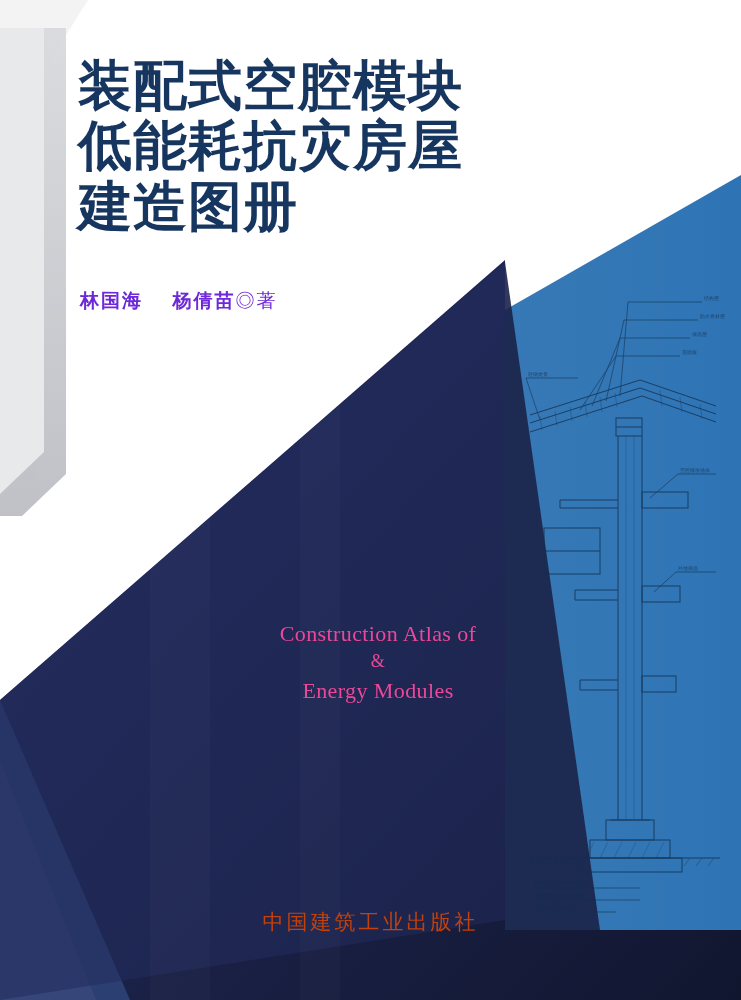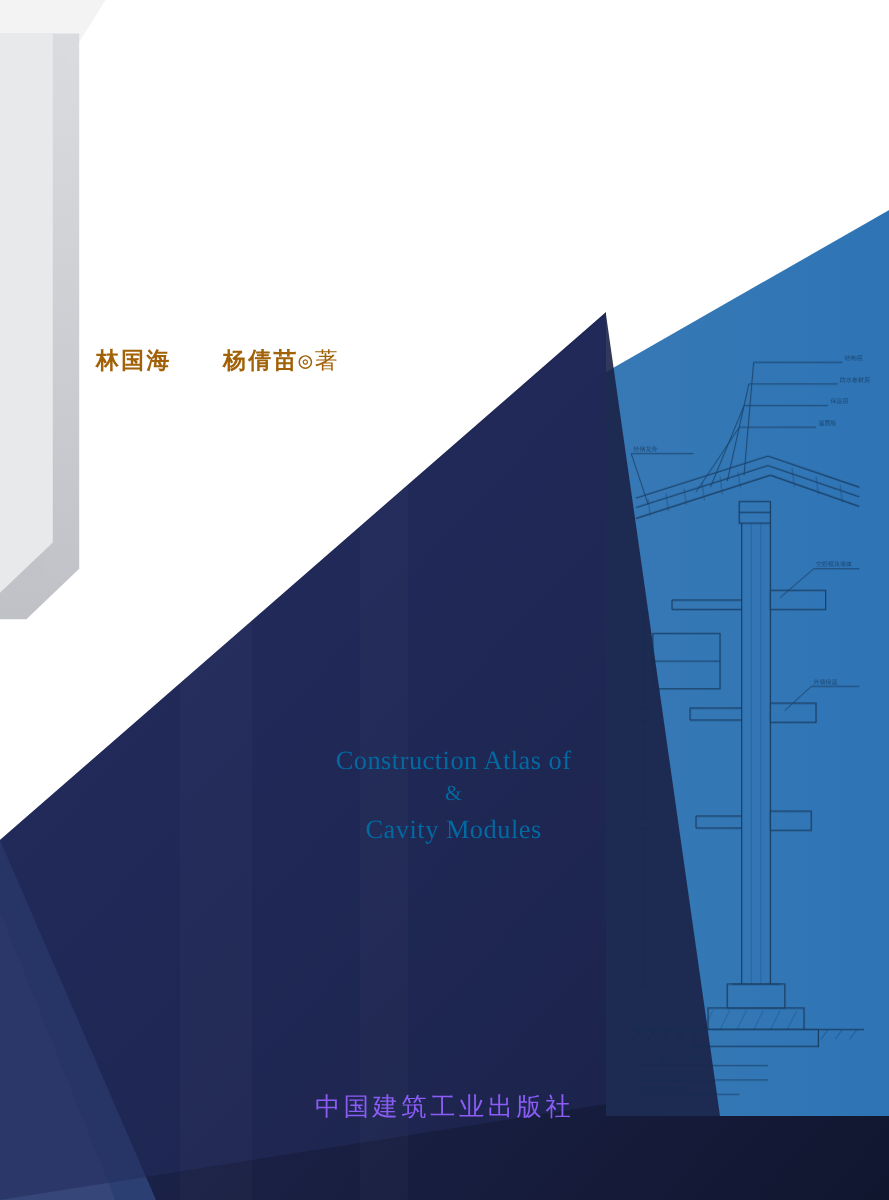--- a/index.html
+++ b/index.html
@@ -52,54 +52,54 @@
     letter-spacing: 1px;
     color: #16355f;
     white-space: nowrap;
   }
 
   
   .authors {
     position: absolute;
     left: 80px;
     top: 288px;
-    font-family: Liberation Mono, monospace;
+    font-family: Liberation Serif, serif;
     font-size: 19px;
     font-weight: bold;
-    color: #a16207;
+    color: #6d28d9;
     letter-spacing: 2px;
   }
   .authors .sep { display: inline-block; width: 16px; }
   .authors .mark { font-weight: normal; }
 
   
   .en-title {
     position: absolute;
     left: 228px;
     top: 618px;
     width: 300px;
     text-align: center;
     font-family: "Liberation Serif", "DejaVu Serif", serif;
     font-size: 22px;
     line-height: 1.42;
-    color: #0369a1;
+    color: #ec4899;
     letter-spacing: 0.4px;
   }
   .en-title .amp { font-size: 18px; }
 
   
   .publisher {
     position: absolute;
     left: 0;
     top: 908px;
     width: 741px;
     text-align: center;
     font-family: "DejaVu Sans", "Liberation Sans", sans-serif;
     font-size: 21px;
-    color: #8b5cf6;
+    color: #c2410c;
     letter-spacing: 3px;
   }
 </style>
 </head>
 <body>
 
 <div class="page">
 
   <div class="bg">
     <svg viewBox="0 0 741 1000" xmlns="http://www.w3.org/2000/svg">
@@ -284,28 +284,33 @@
         <text x="4" y="292">1</text>
         <text x="4" y="382">2</text>
         <text x="4" y="496">3</text>
         <text x="14" y="624">混凝土基础  地坪  基础梁</text>
         <text x="14" y="637">楼板连接节点详图说明</text>
         <text x="14" y="649">空腔模块装配示意</text>
       </g>
     </svg>
   </div>
 
+  <div class="title-block">
+    <div class="title-line">装配式空腔模块</div>
+    <div class="title-line">低能耗抗灾房屋</div>
+    <div class="title-line">建造图册</div>
+  </div>
 
   <div class="authors">
     <span>林国海</span>
     <span class="sep"></span>
     <span>杨倩苗</span><span class="mark">◎著</span>
   </div>
 
   <div class="en-title">
     <div>Construction Atlas of</div>
     <div class="amp">&amp;</div>
-    <div>Cavity Modules</div>
+    <div>Energy Modules</div>
   </div>
 
   <div class="publisher">中国建筑工业出版社</div>
 
 </div>
 
 </body></html>

